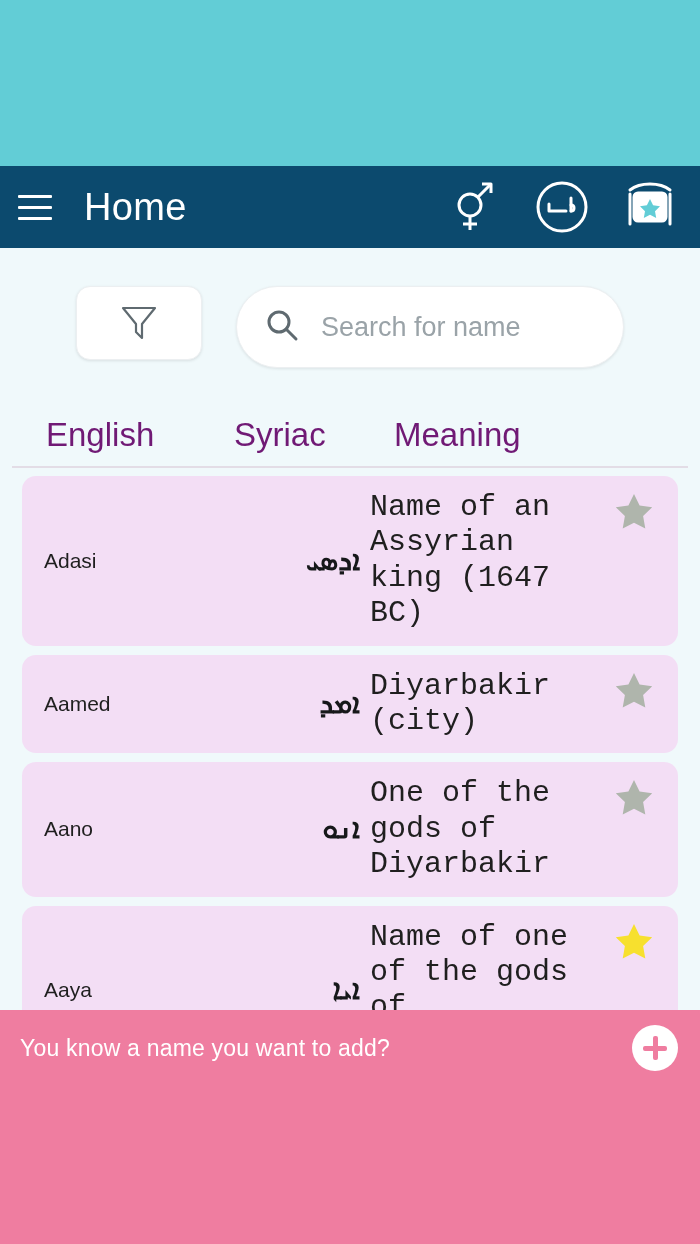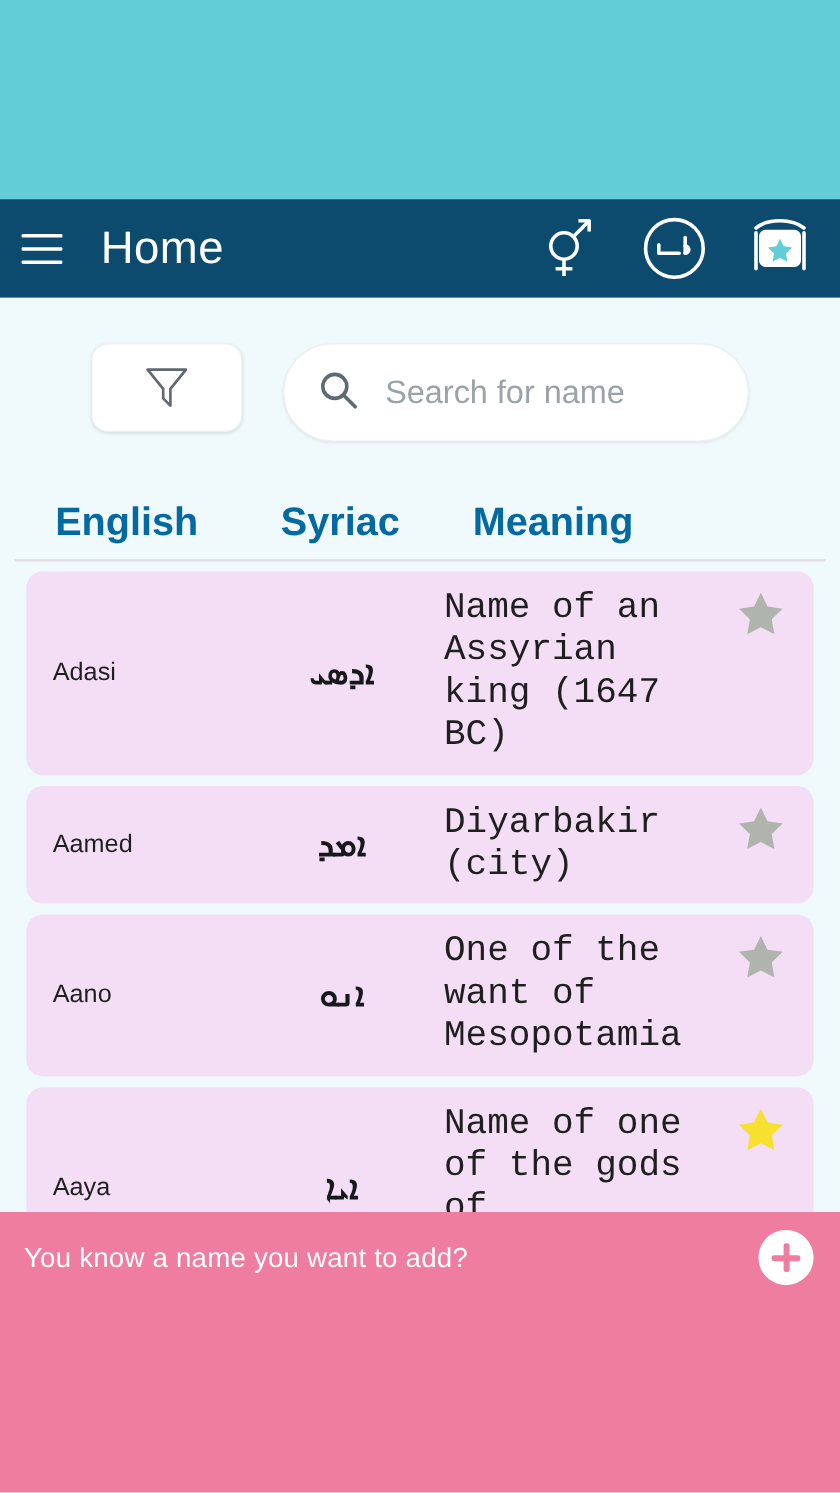--- a/index.html
+++ b/index.html
@@ -126,23 +126,23 @@
   .table-head {
     position: absolute;
     top: 404px; left: 0;
     width: 700px;
     height: 62px;
     display: flex;
     align-items: center;
     padding: 0 22px 0 46px;
   }
   .th {
-    color: #0369a1;
+    color: #701a75;
     font-size: 33px;
-    font-weight: bold;
+    font-weight: normal;
     white-space: nowrap;
   }
   .th-english { width: 188px; flex: 0 0 auto; }
   .th-syriac  { width: 160px; flex: 0 0 auto; }
   .th-meaning { flex: 1 1 auto; }
 
   .head-divider {
     position: absolute;
     top: 466px;
     left: 12px;
@@ -176,21 +176,21 @@
     font-size: 21px;
     color: #1f1f1f;
   }
   .cell-syriac {
     width: 160px;
     flex: 0 0 auto;
     font-size: 28px;
     color: #16181a;
     font-weight: bold;
     direction: rtl;
-    text-align: center;
+    text-align: right;
     padding-right: 10px;
     font-family: "DejaVu Sans", sans-serif;
   }
   .cell-meaning {
     flex: 1 1 auto;
     font-size: 30px;
     line-height: 1.18;
     color: #1f1f1f;
     padding-right: 8px;
     word-break: break-word;
@@ -343,21 +343,21 @@
         <div class="cell-meaning">Diyarbakir (city)</div>
         <div class="cell-star">
           <svg width="40" height="38" viewBox="0 0 40 38">
             <path d="M20 2 l5.6 11.4 12.6 1.8 -9.1 8.9 2.2 12.5 -11.3 -5.9 -11.3 5.9 2.2 -12.5 -9.1 -8.9 12.6 -1.8 z" fill="#afb5ac"></path>
           </svg>
         </div>
       </div>
       <div class="row">
         <div class="cell-english">Aano</div>
         <div class="cell-syriac">ܐܢܘ</div>
-        <div class="cell-meaning">One of the want of Mesopotamia</div>
+        <div class="cell-meaning">One of the gods of Diyarbakir</div>
         <div class="cell-star">
           <svg width="40" height="38" viewBox="0 0 40 38">
             <path d="M20 2 l5.6 11.4 12.6 1.8 -9.1 8.9 2.2 12.5 -11.3 -5.9 -11.3 5.9 2.2 -12.5 -9.1 -8.9 12.6 -1.8 z" fill="#afb5ac"></path>
           </svg>
         </div>
       </div>
       <div class="row">
         <div class="cell-english">Aaya</div>
         <div class="cell-syriac">ܐܝܐ</div>
         <div class="cell-meaning">Name of one of the gods of Mesopotamia</div>

